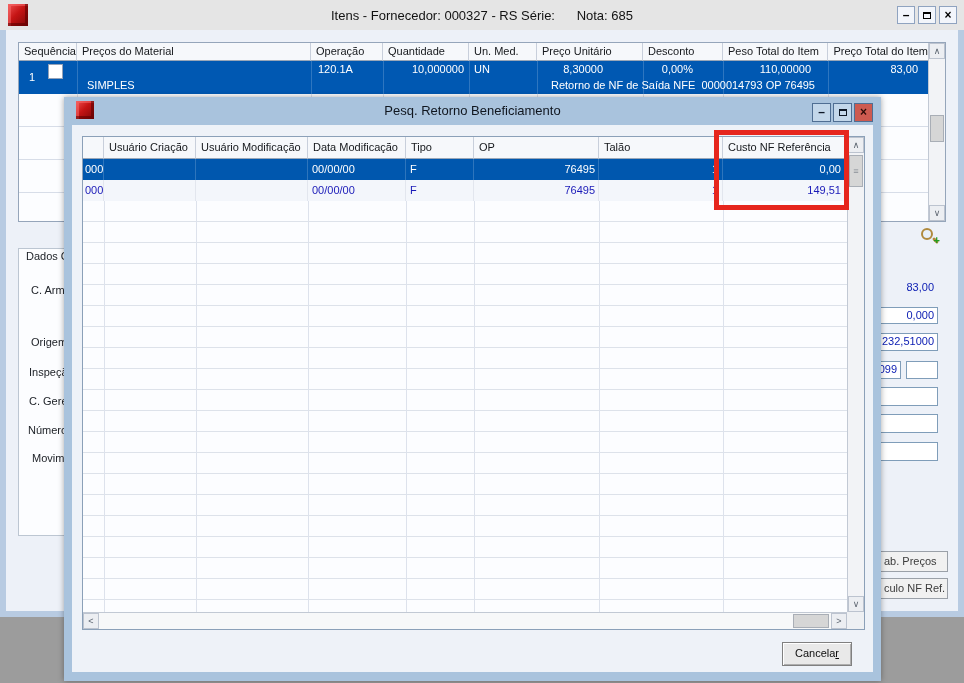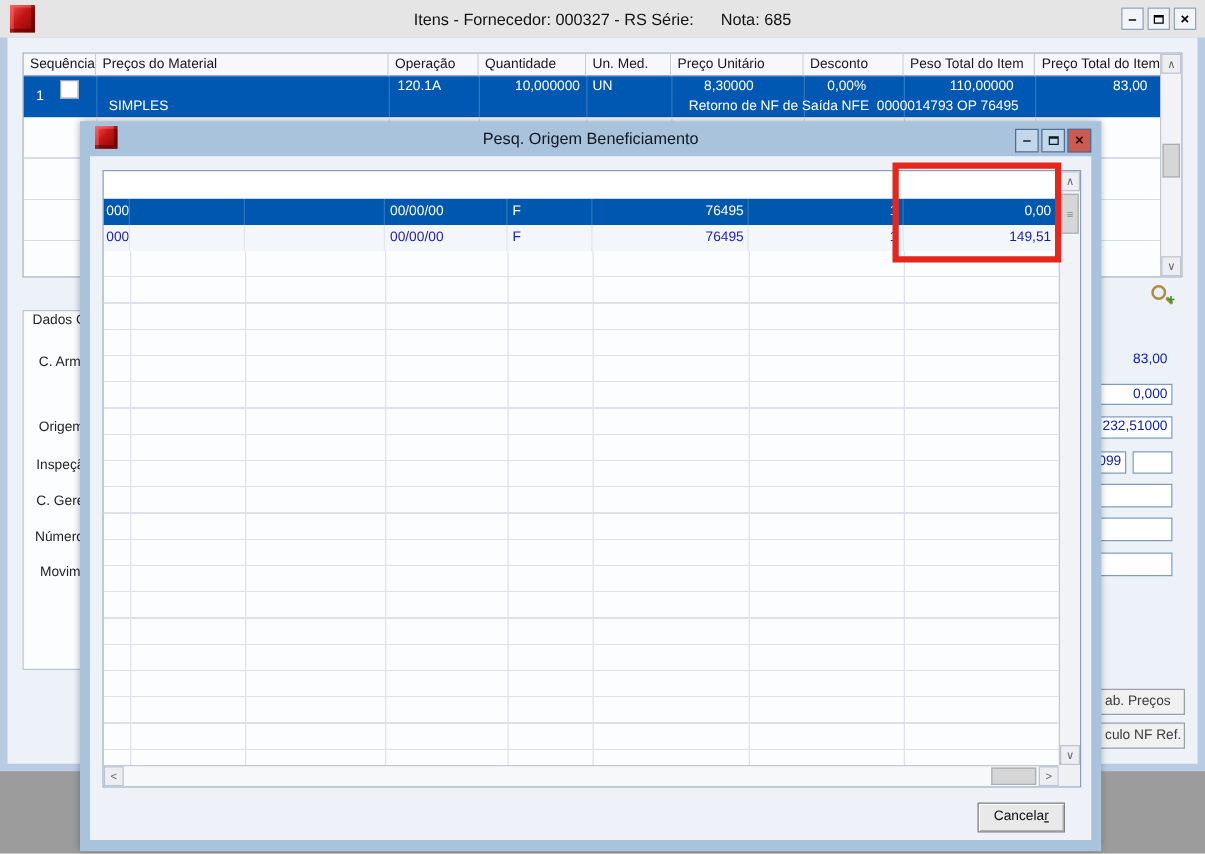--- a/index.html
+++ b/index.html
@@ -190,26 +190,36 @@
     <div class="fbox" style="left:868px; top:442px; width:70px; height:19px;"></div>
 
     <div class="sbtn" style="left:864px; top:551px; width:84px; height:21px;">ab. Preços</div>
     <div class="sbtn" style="left:864px; top:578px; width:84px; height:21px;">culo NF Ref.</div>
   </div>
 
   <div class="modal">
     <div class="md-body"></div>
 
     <div class="app-logo md-logo" style="position:absolute;"></div>
-    <div class="md-title">Pesq. Origem Beneficiamento</div>
+    <div class="md-title">Pesq. Retorno Beneficiamento</div>
     <div class="md-btn" style="left:748px;"><span>–</span></div>
     <div class="md-btn" style="left:769px;"><span class="maxbox" style="border-color:#0d1726;"></span></div>
     <div class="md-btn md-close" style="left:790px;"><span>×</span></div>
 
     <div class="md-table">
+      <div class="g-head">
+        <div class="hc" style="width:21px"></div>
+        <div class="hc" style="width:92px">Usuário Criação</div>
+        <div class="hc" style="width:112px">Usuário Modificação</div>
+        <div class="hc" style="width:98px">Data Modificação</div>
+        <div class="hc" style="width:68px">Tipo</div>
+        <div class="hc" style="width:125px">OP</div>
+        <div class="hc" style="width:124px">Talão</div>
+        <div class="hc" style="width:124px; border-right:none;">Custo NF Referência</div>
+      </div>
 
       <div class="g-row g-row1">
         <div class="gc" style="width:21px; padding-left:2px;">000</div>
         <div class="gc" style="width:92px;"></div>
         <div class="gc" style="width:112px;"></div>
         <div class="gc" style="width:98px; padding-left:4px;">00/00/00</div>
         <div class="gc" style="width:68px; padding-left:4px;">F</div>
         <div class="gc r" style="width:125px; padding-right:3px;">76495</div>
         <div class="gc r" style="width:124px; padding-right:4px;">1</div>
         <div class="gc r" style="width:124px; padding-right:6px; border-right:none;">0,00</div>

